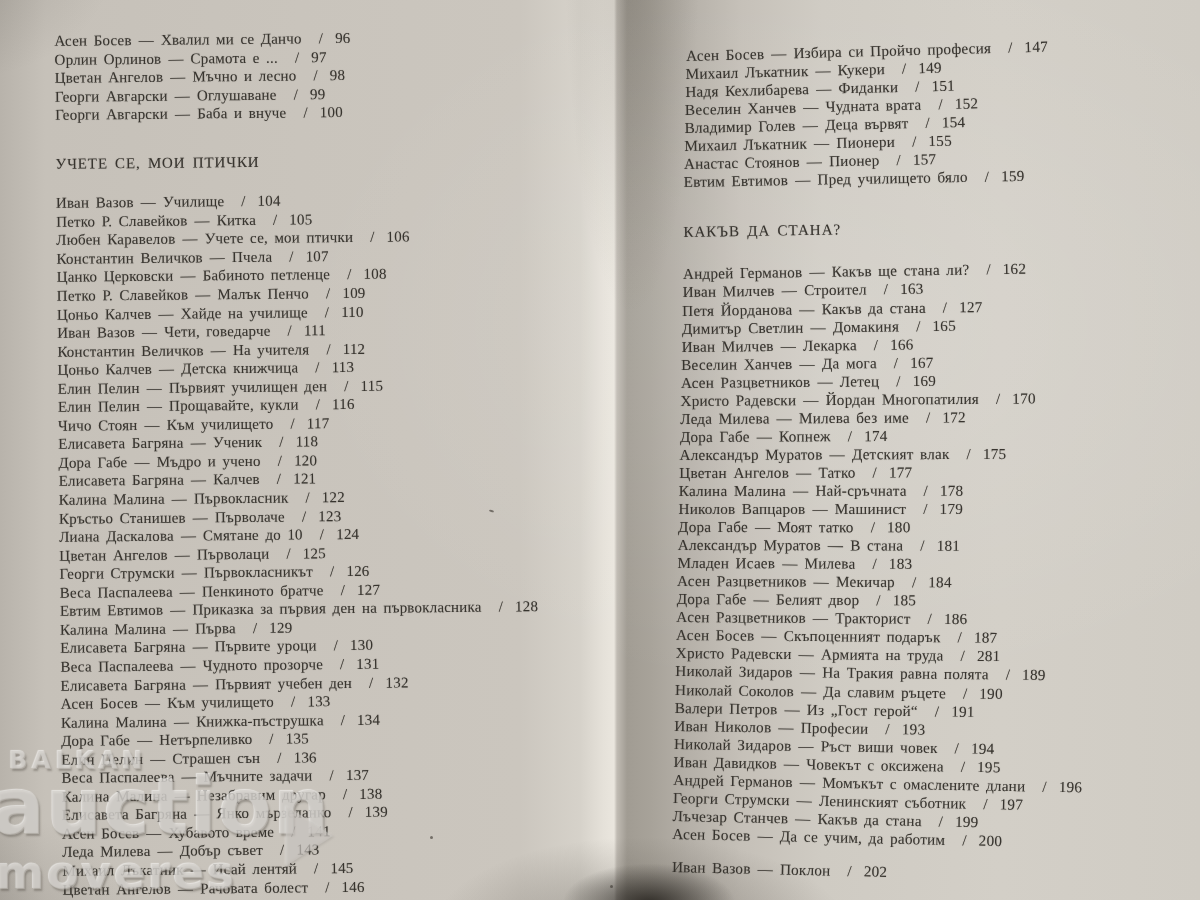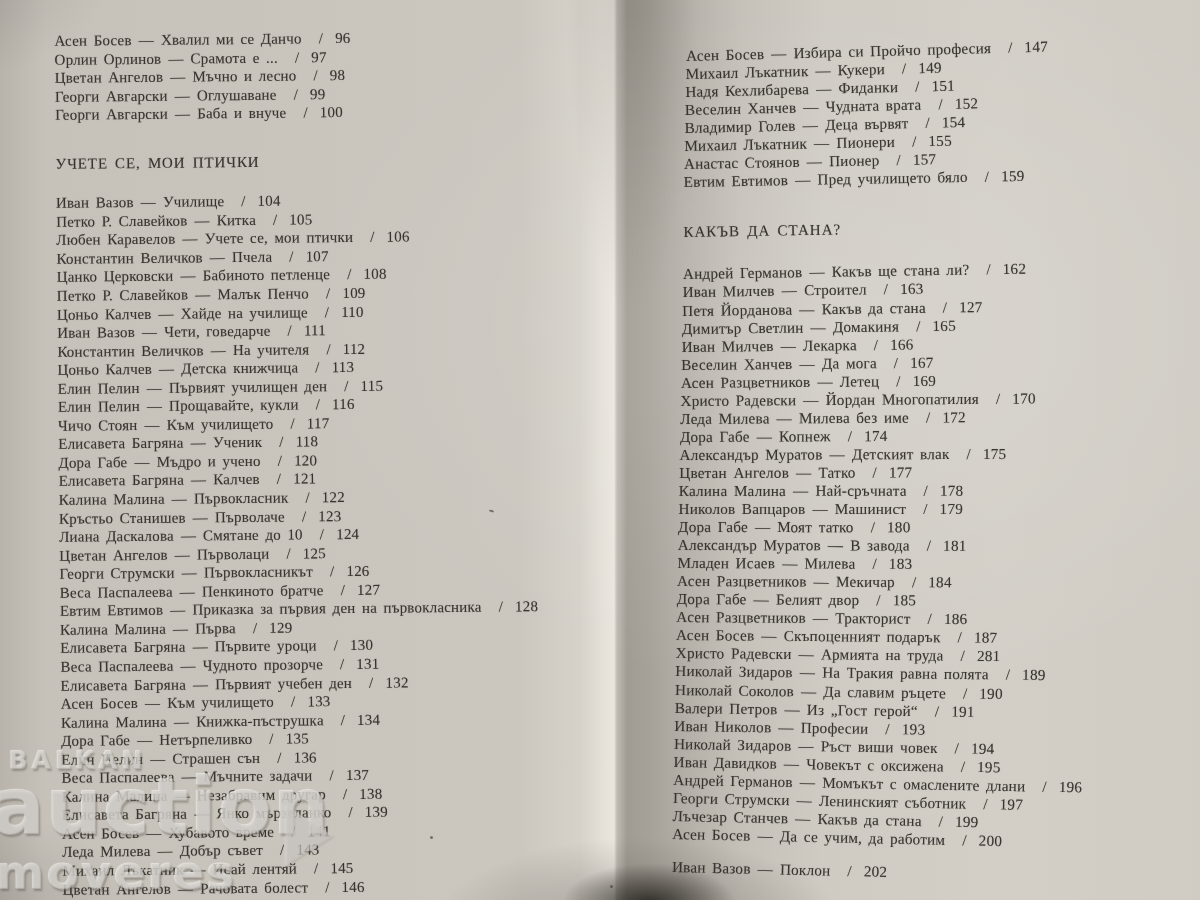--- a/index.html
+++ b/index.html
@@ -130,21 +130,21 @@
         <div class="row" style="transform: translateX(3.2px) rotate(-0.54deg);"><span class="author">Веселин Ханчев</span><span class="dash">—</span><span class="title">Да мога</span><span class="slash">/</span><span class="pnum">167</span></div>
         <div class="row" style="transform: translateX(2.9px) rotate(-0.48deg);"><span class="author">Асен Разцветников</span><span class="dash">—</span><span class="title">Летец</span><span class="slash">/</span><span class="pnum">169</span></div>
         <div class="row" style="transform: translateX(2.5px) rotate(-0.41deg);"><span class="author">Христо Радевски</span><span class="dash">—</span><span class="title">Йордан Многопатилия</span><span class="slash">/</span><span class="pnum">170</span></div>
         <div class="row" style="transform: translateX(2.2px) rotate(-0.34deg);"><span class="author">Леда Милева</span><span class="dash">—</span><span class="title">Милева без име</span><span class="slash">/</span><span class="pnum">172</span></div>
         <div class="row" style="transform: translateX(1.9px) rotate(-0.27deg);"><span class="author">Дора Габе</span><span class="dash">—</span><span class="title">Копнеж</span><span class="slash">/</span><span class="pnum">174</span></div>
         <div class="row" style="transform: translateX(1.5px) rotate(-0.2deg);"><span class="author">Александър Муратов</span><span class="dash">—</span><span class="title">Детският влак</span><span class="slash">/</span><span class="pnum">175</span></div>
         <div class="row" style="transform: translateX(1.2px) rotate(-0.13deg);"><span class="author">Цветан Ангелов</span><span class="dash">—</span><span class="title">Татко</span><span class="slash">/</span><span class="pnum">177</span></div>
         <div class="row" style="transform: translateX(0.8px) rotate(-0.07deg);"><span class="author">Калина Малина</span><span class="dash">—</span><span class="title">Най-сръчната</span><span class="slash">/</span><span class="pnum">178</span></div>
         <div class="row" style="transform: translateX(0.5px) rotate(0deg);"><span class="author">Николов Вапцаров</span><span class="dash">—</span><span class="title">Машинист</span><span class="slash">/</span><span class="pnum">179</span></div>
         <div class="row" style="transform: translateX(0.1px) rotate(0.07deg);"><span class="author">Дора Габе</span><span class="dash">—</span><span class="title">Моят татко</span><span class="slash">/</span><span class="pnum">180</span></div>
-        <div class="row" style="transform: translateX(-0.2px) rotate(0.14deg);"><span class="author">Александър Муратов</span><span class="dash">—</span><span class="title">В завода</span><span class="slash">/</span><span class="pnum">181</span></div>
+        <div class="row" style="transform: translateX(-0.2px) rotate(0.14deg);"><span class="author">Александър Муратов</span><span class="dash">—</span><span class="title">В стана</span><span class="slash">/</span><span class="pnum">181</span></div>
         <div class="row" style="transform: translateX(-0.5px) rotate(0.21deg);"><span class="author">Младен Исаев</span><span class="dash">—</span><span class="title">Милева</span><span class="slash">/</span><span class="pnum">183</span></div>
         <div class="row" style="transform: translateX(-0.9px) rotate(0.28deg);"><span class="author">Асен Разцветников</span><span class="dash">—</span><span class="title">Мекичар</span><span class="slash">/</span><span class="pnum">184</span></div>
         <div class="row" style="transform: translateX(-1.2px) rotate(0.34deg);"><span class="author">Дора Габе</span><span class="dash">—</span><span class="title">Белият двор</span><span class="slash">/</span><span class="pnum">185</span></div>
         <div class="row" style="transform: translateX(-1.6px) rotate(0.41deg);"><span class="author">Асен Разцветников</span><span class="dash">—</span><span class="title">Тракторист</span><span class="slash">/</span><span class="pnum">186</span></div>
         <div class="row" style="transform: translateX(-1.9px) rotate(0.48deg);"><span class="author">Асен Босев</span><span class="dash">—</span><span class="title">Скъпоценният подарък</span><span class="slash">/</span><span class="pnum">187</span></div>
         <div class="row" style="transform: translateX(-2.2px) rotate(0.55deg);"><span class="author">Христо Радевски</span><span class="dash">—</span><span class="title">Армията на труда</span><span class="slash">/</span><span class="pnum">281</span></div>
         <div class="row" style="transform: translateX(-2.6px) rotate(0.62deg);"><span class="author">Николай Зидаров</span><span class="dash">—</span><span class="title">На Тракия равна полята</span><span class="slash">/</span><span class="pnum">189</span></div>
         <div class="row" style="transform: translateX(-2.9px) rotate(0.69deg);"><span class="author">Николай Соколов</span><span class="dash">—</span><span class="title">Да славим ръцете</span><span class="slash">/</span><span class="pnum">190</span></div>
         <div class="row" style="transform: translateX(-3.3px) rotate(0.75deg);"><span class="author">Валери Петров</span><span class="dash">—</span><span class="title">Из „Гост герой“</span><span class="slash">/</span><span class="pnum">191</span></div>
         <div class="row" style="transform: translateX(-3.6px) rotate(0.82deg);"><span class="author">Иван Николов</span><span class="dash">—</span><span class="title">Професии</span><span class="slash">/</span><span class="pnum">193</span></div>

